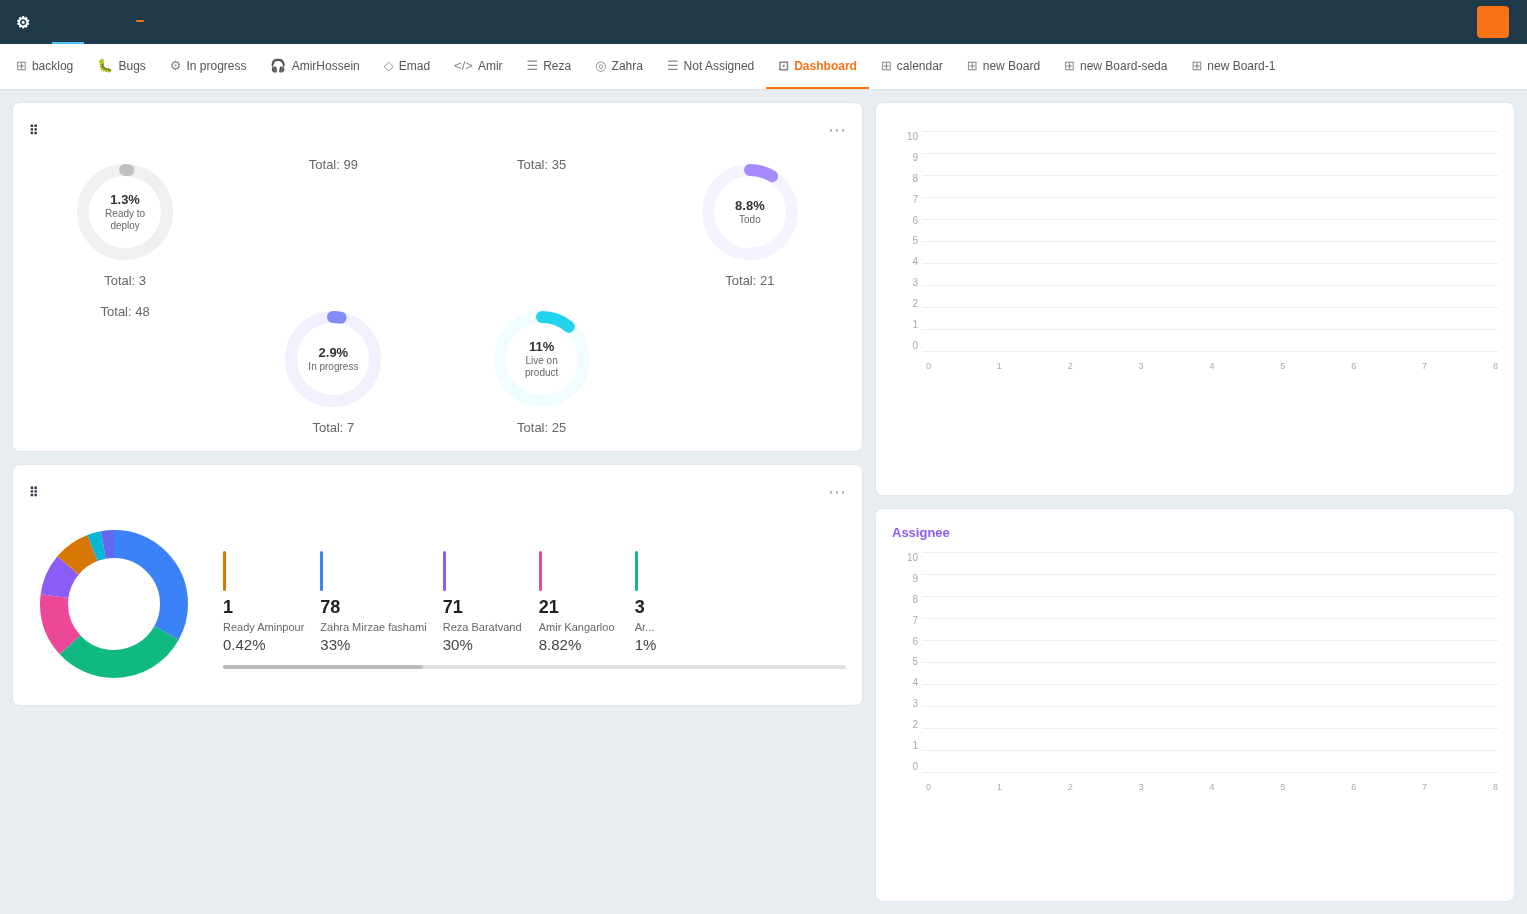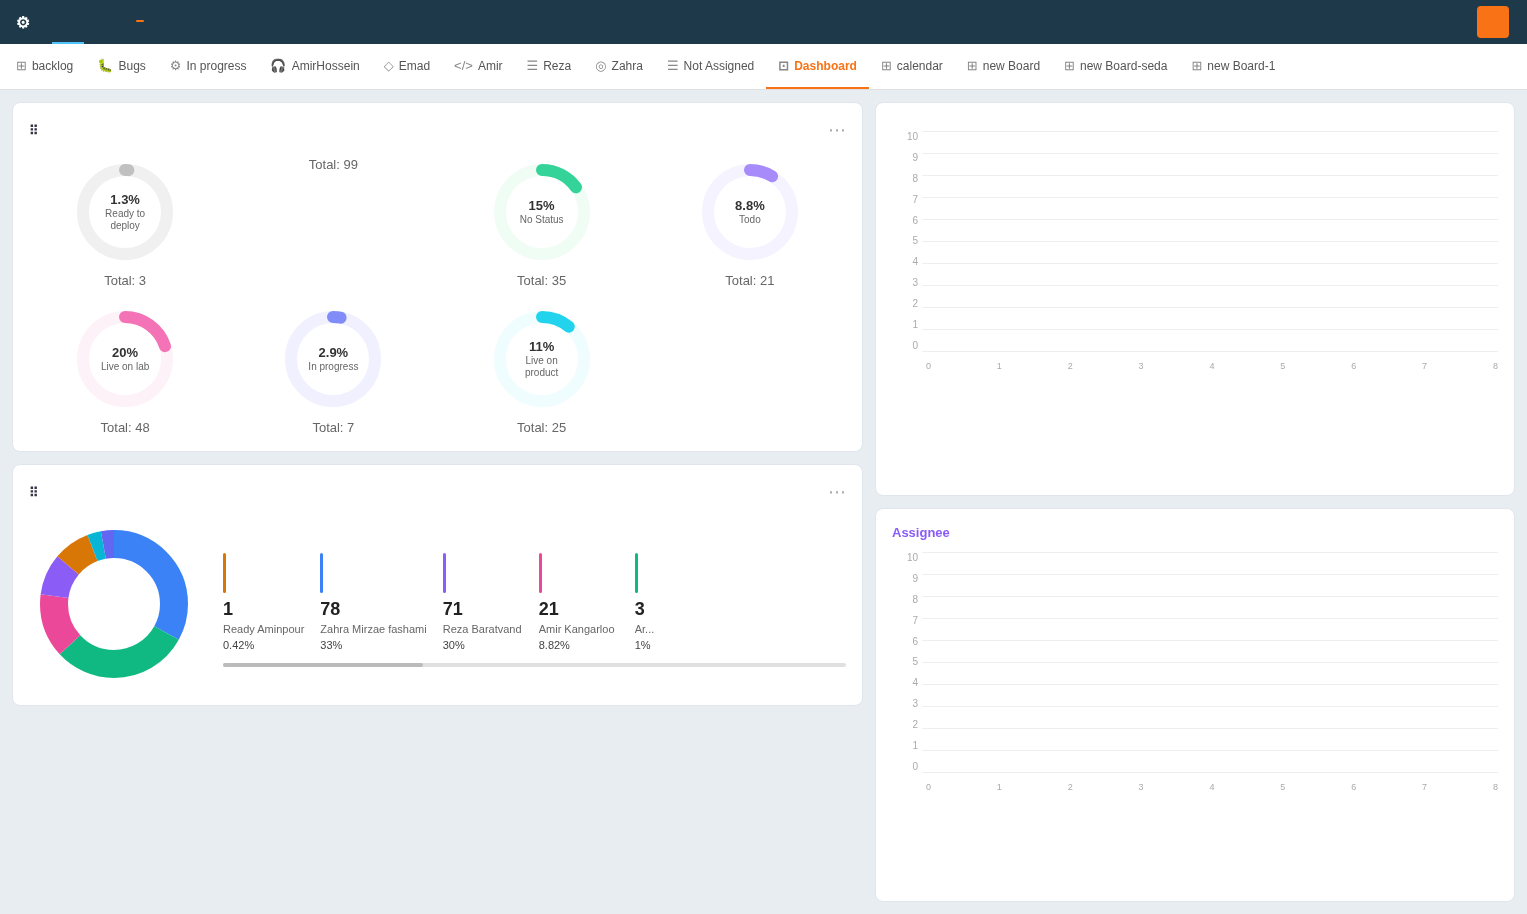--- a/index.html
+++ b/index.html
@@ -242,21 +242,21 @@
       font-size: 18px;
       font-weight: 700;
       color: #222;
     }
     .reporter-name {
       font-size: 11px;
       color: #666;
       line-height: 1.3;
     }
     .reporter-pct {
-      font-size: 11px;
+      font-size: 15px;
       color: #444;
       font-weight: 500;
     }
     .scroll-bar-row {
       margin-top: 12px;
     }
     .scroll-track {
       background: #e0e0e0;
       height: 4px;
       border-radius: 2px;
@@ -436,56 +436,36 @@
         <div class="donut-pct">1.3%</div>
         <div class="donut-name">Ready to deploy</div>
       </div>
     </div>
     <div class="donut-total">Total: 3</div>
   </div>
           <div class="donut-item">
     <div class="donut-total">Total: 99</div>
   </div>
           <div class="donut-item">
-    <div class="donut-container">
-      <svg width="110" height="110" viewBox="0 0 110 110">
-        <circle cx="55" cy="55" r="42" fill="none" stroke="#f0fdf4" stroke-width="12"></circle>
-        <circle cx="55" cy="55" r="42" fill="none" stroke="#34d399" stroke-width="12" stroke-dasharray="39.5840674352314 224.30971546631125" stroke-linecap="round"></circle>
-      </svg>
-      <div class="donut-label">
-        <div class="donut-pct">15%</div>
-        <div class="donut-name">No Status</div>
-      </div>
-    </div>
     <div class="donut-total">Total: 35</div>
   </div>
           <div class="donut-item">
     <div class="donut-container">
       <svg width="110" height="110" viewBox="0 0 110 110">
         <circle cx="55" cy="55" r="42" fill="none" stroke="#f5f3ff" stroke-width="12"></circle>
         <circle cx="55" cy="55" r="42" fill="none" stroke="#a78bfa" stroke-width="12" stroke-dasharray="23.222652895335756 240.67113000620688" stroke-linecap="round"></circle>
       </svg>
       <div class="donut-label">
         <div class="donut-pct">8.8%</div>
         <div class="donut-name">Todo</div>
       </div>
     </div>
     <div class="donut-total">Total: 21</div>
   </div>
           <div class="donut-item">
-    <div class="donut-container">
-      <svg width="110" height="110" viewBox="0 0 110 110">
-        <circle cx="55" cy="55" r="42" fill="none" stroke="#fdf2f8" stroke-width="12"></circle>
-        <circle cx="55" cy="55" r="42" fill="none" stroke="#f472b6" stroke-width="12" stroke-dasharray="52.77875658030853 211.1150263212341" stroke-linecap="round"></circle>
-      </svg>
-      <div class="donut-label">
-        <div class="donut-pct">20%</div>
-        <div class="donut-name">Live on lab</div>
-      </div>
-    </div>
     <div class="donut-total">Total: 48</div>
   </div>
           <div class="donut-item">
     <div class="donut-container">
       <svg width="110" height="110" viewBox="0 0 110 110">
         <circle cx="55" cy="55" r="42" fill="none" stroke="#f0f0ff" stroke-width="12"></circle>
         <circle cx="55" cy="55" r="42" fill="none" stroke="#818cf8" stroke-width="12" stroke-dasharray="7.652919704144736 256.2408631973979" stroke-linecap="round"></circle>
       </svg>
       <div class="donut-label">
         <div class="donut-pct">2.9%</div>

